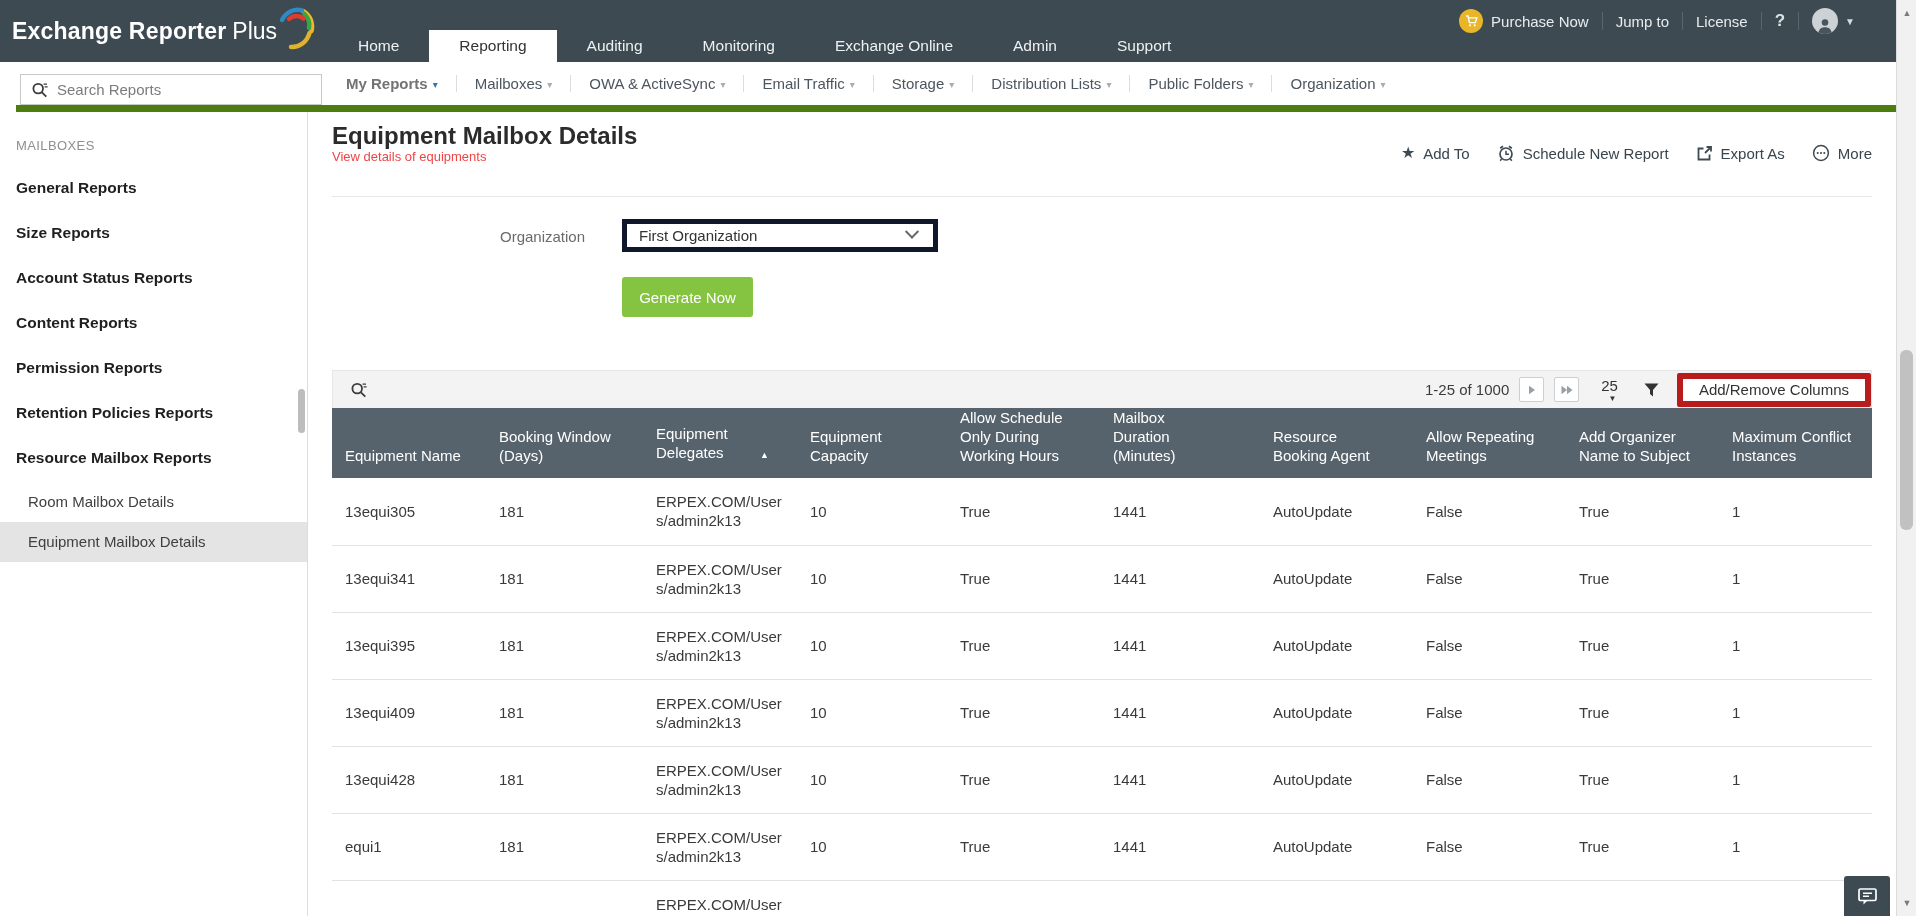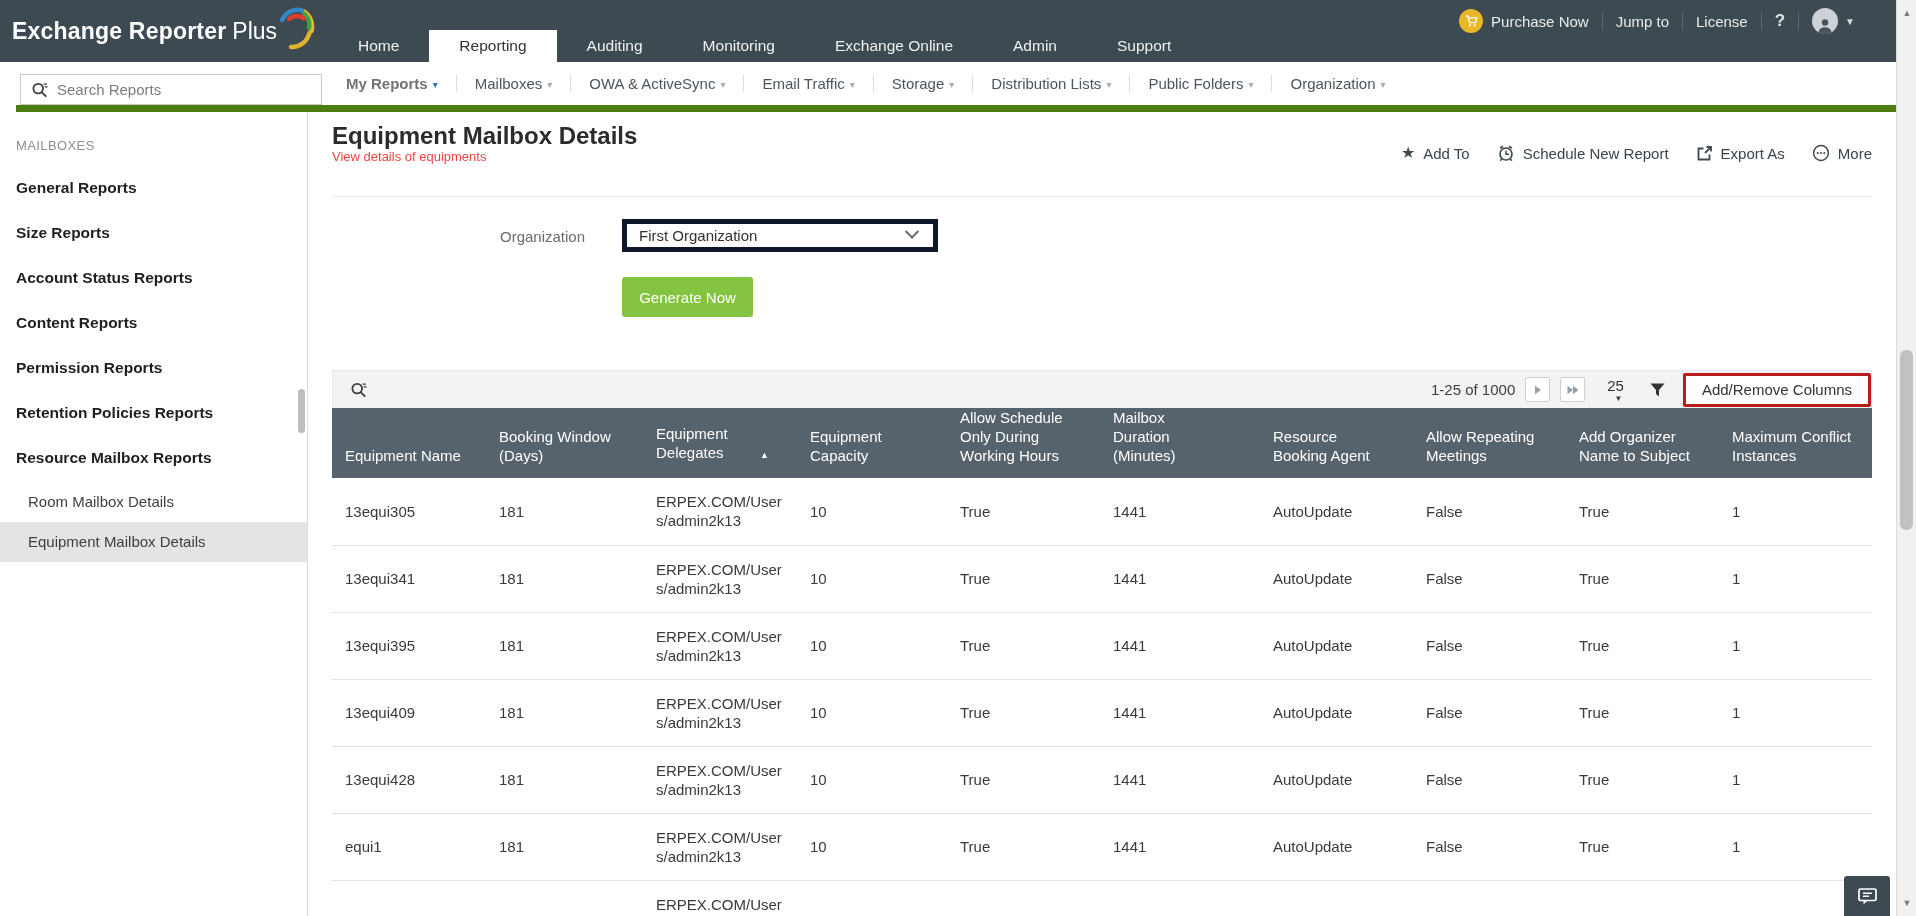--- a/index.html
+++ b/index.html
@@ -63,21 +63,21 @@
   
   .table-area { position:absolute; left:24px; top:258px; width:1540px; }
   .table-toolbar { height:38px; background:#f3f3f3; border:1px solid #e6e6e6; border-bottom:none; display:flex; align-items:center; }
   .table-toolbar > svg { margin-left:17px; cursor:pointer; }
   .toolbar-right { margin-left:auto; display:flex; align-items:center; }
   .range { font-size:15px; color:#3c3c3c; margin-right:10px; white-space:nowrap; }
   .pg-btn { width:25px; height:25px; background:#fff; border:1px solid #cfcfcf; border-radius:2px; display:flex; align-items:center; justify-content:center; cursor:pointer; margin-right:10px; padding:0; }
   .page-size { display:flex; align-items:center; font-size:15px; color:#333; cursor:pointer; margin:0 14px 0 12px;flex-direction:column; }
   .ps-caret { font-size:8px; margin-left:6px; color:#333; }
   .funnel { display:flex; align-items:center; margin:0 12px; cursor:pointer; }
-  .add-remove { height:34px; padding:0 16px; background:#fff; border:3px solid #b91c1c; border-radius:2px; font-size:15px; color:#333; cursor:pointer; margin-left:6px; font-family:"Liberation Sans", sans-serif; white-space:nowrap; }
+  .add-remove { height:34px; padding:0 16px; background:#fff; border:6px solid #b91c1c; border-radius:2px; font-size:15px; color:#333; cursor:pointer; margin-left:6px; font-family:"Liberation Sans", sans-serif; white-space:nowrap; }
 
   table.grid { width:1540px; border-collapse:collapse; table-layout:fixed; }
   .grid thead th { background:#57636c; color:#fff; font-weight:400; font-size:15px; line-height:19px; text-align:left; vertical-align:bottom; height:60px; padding:0 8px 13px 13px; cursor:pointer; }
   .th-label { display:inline-block; }
   .sort-arrow { font-size:9px; margin-left:4px; color:#fff; }
   .grid tbody td { height:67px; padding:0 8px 0 13px; font-size:15px; line-height:19px; color:#3a3a3a; border-bottom:1px solid #e2e2e2; vertical-align:middle; background:#fff; }
   .grid tbody td .dlg { display:inline-block; max-width:129px; word-break:break-all; }
 
   
   .v-scrollbar { position:absolute; right:0; top:0; width:20px; height:916px; background:#f1f1f1; border-left:1px solid #dcdcdc; }

